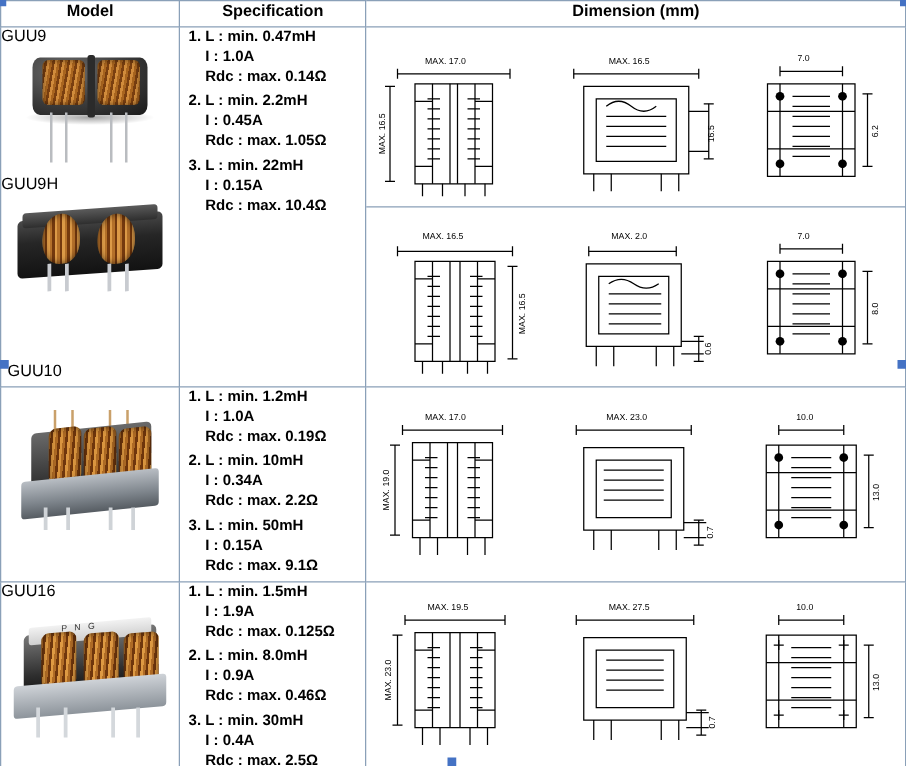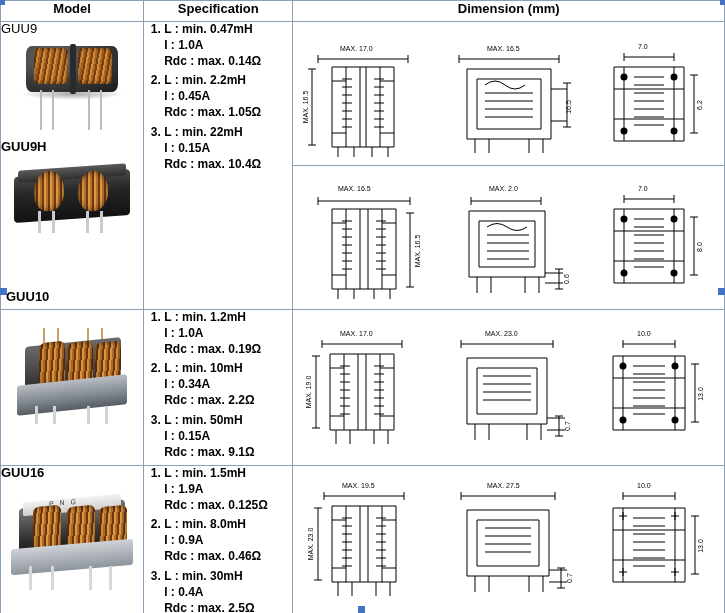--- a/index.html
+++ b/index.html
@@ -49,26 +49,26 @@
     position: relative;
     padding: 3px 4px 4px 5px;
   }
   .model-label {
     font-size: 13px;
     color: #000;
     line-height: 1.1;
     margin: 0 0 2px 0;
     font-weight: normal;
   }
-  .model-label.bold { font-weight: bold; }
+  .model-label.bold { font-weight: normal; }
   .model-label.bottom {
     position: absolute;
     left: 5px;
     bottom: 3px;
-    font-weight: bold;
+    font-weight: normal;
   }
   .photo {
     display: block;
     margin: 2px auto 0 auto;
     position: relative;
   }
 
   
   .ph-wrap { position: relative; }
 

